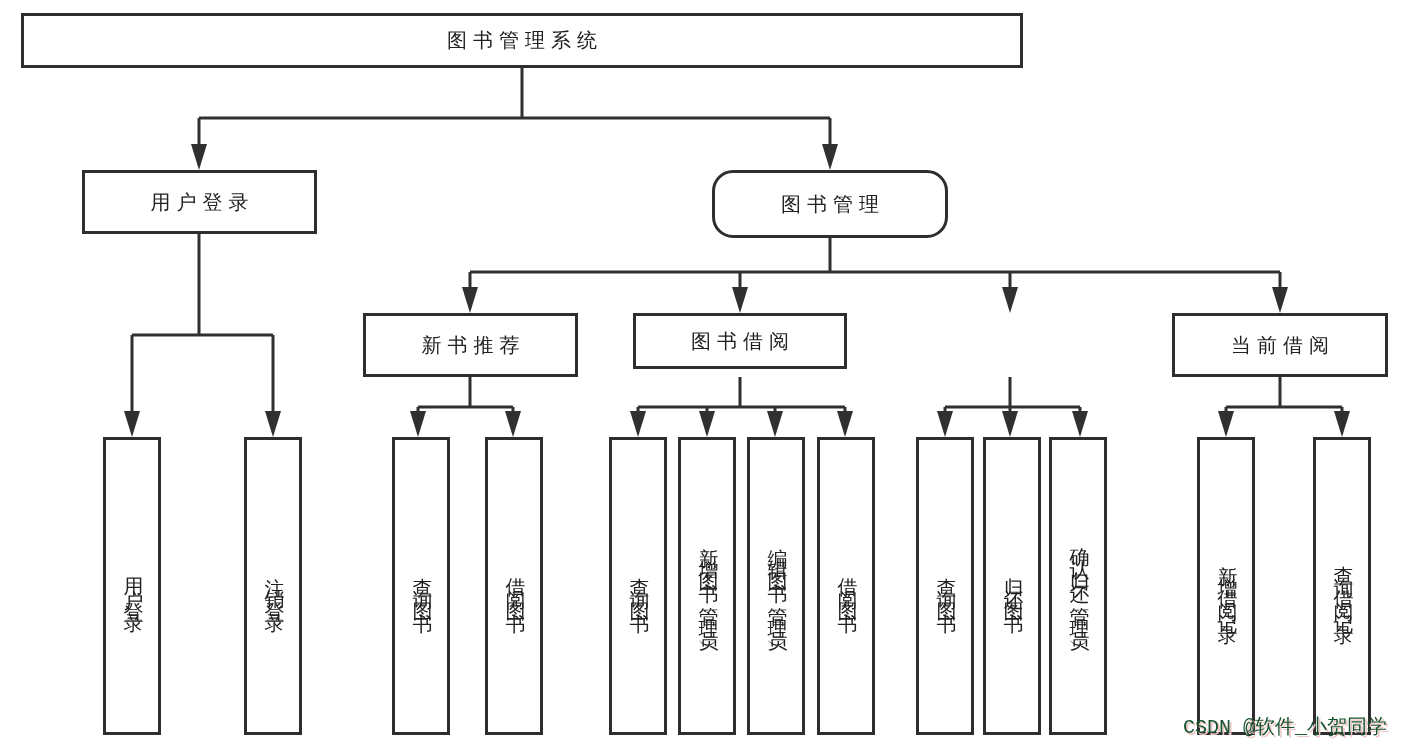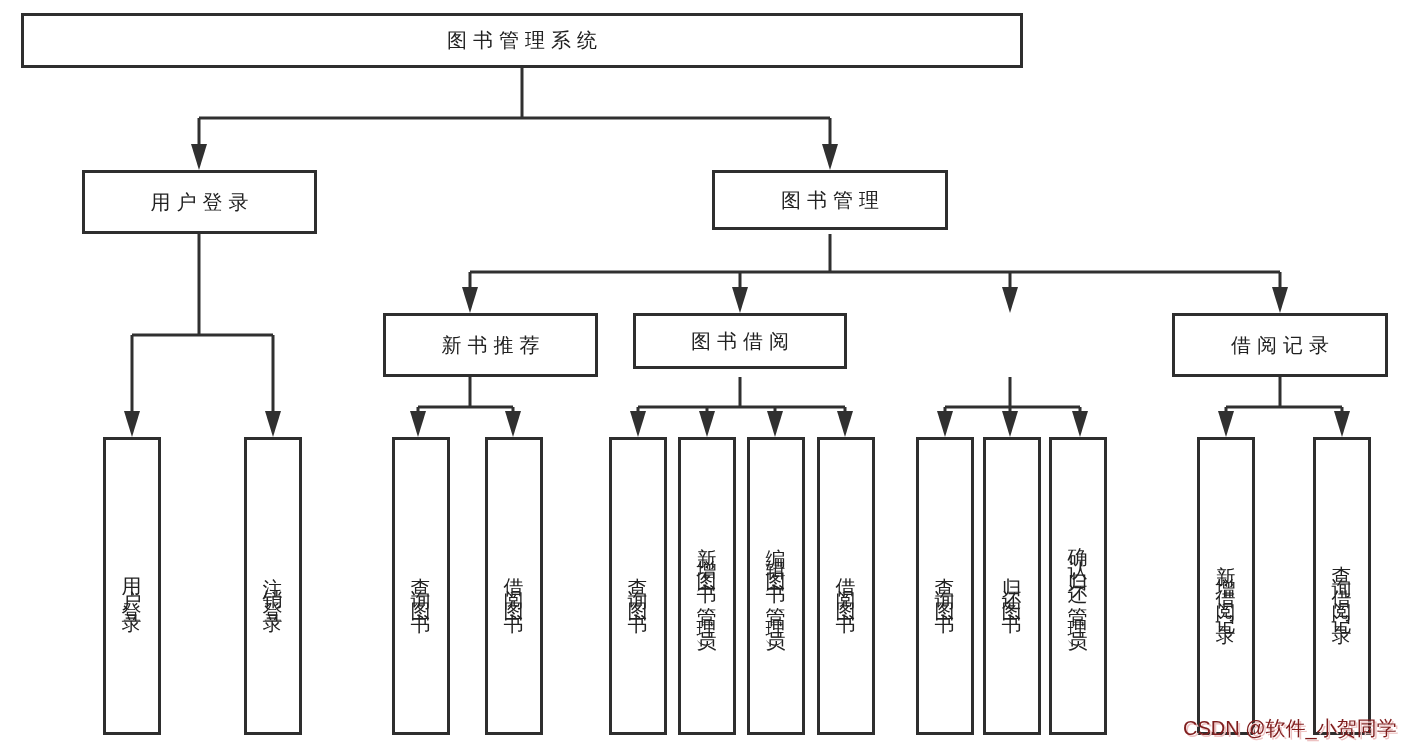--- a/index.html
+++ b/index.html
@@ -2,21 +2,21 @@
 <html><head>
 <meta charset="utf-8">
 <title>图书管理系统功能结构图</title>
 <style>
   html, body { margin: 0; padding: 0; background: #ffffff; }
   .canvas {
     position: relative;
     width: 1405px;
     height: 747px;
     background: #ffffff;
-    font-family: Liberation Sans, sans-serif;
+    font-family: Liberation Mono, monospace;
     color: #212121;
     overflow: hidden;
   }
   svg.wires { position: absolute; left: 0; top: 0; z-index: 1; }
   svg.wires path { stroke: #303030; stroke-width: 3; fill: none; }
   svg.wires polygon { fill: #303030; stroke: none; }
 
   .node {
     position: absolute;
     box-sizing: border-box;
@@ -40,22 +40,22 @@
     font-size: 20px;
     letter-spacing: 12px;
     line-height: 1;
     white-space: nowrap;
     color: #212121;
   }
 
   
   .n-root  { left: 21px;   top: 13px;  width: 1002px; height: 55px; }
   .n-l2-a  { left: 82px;   top: 170px; width: 235px;  height: 64px; }
-  .n-l2-b  { left: 712px;  top: 170px; width: 236px;  height: 60px; }
-  .n-l3-a  { left: 363px;  top: 313px; width: 215px;  height: 64px; margin-left: 20px; }
+  .n-l2-b  { left: 712px;  top: 170px; width: 236px;  height: 68px; border-radius: 21px; }
+  .n-l3-a  { left: 363px;  top: 313px; width: 215px;  height: 64px; }
   .n-l3-b  { left: 633px;  top: 313px; width: 214px;  height: 56px; }
   .n-l3-c  { left: 903px;  top: 313px; width: 214px;  height: 64px; }
   .n-l3-d  { left: 1172px; top: 313px; width: 216px;  height: 64px; }
   .leaf    { top: 437px; width: 58px; height: 298px; }
   .lf-1  { left: 103px; }
   .lf-2  { left: 244px; }
   .lf-3  { left: 392px; }
   .lf-4  { left: 485px; }
   .lf-5  { left: 609px; }
   .lf-6  { left: 678px; }
@@ -68,21 +68,21 @@
   .lf-13 { left: 1313px; }
 
   .watermark {
     position: absolute;
     left: 1183px;
     top: 715px;
     z-index: 3;
     font-size: 20px;
     line-height: 26px;
     white-space: nowrap;
-    color: #7f1d1d;
+    color: #14532d;
     text-shadow: 2px 2px 0 #eec3c3;
   }
 </style>
 </head>
 <body>
 
 <div class="canvas">
 
   <svg class="wires" width="1405" height="747" viewBox="0 0 1405 747">
 
@@ -131,21 +131,21 @@
     <span class="hlabel">图书管理</span>
   </div>
 
   <div class="node n-l3-a">
     <span class="hlabel">新书推荐</span>
   </div>
   <div class="node n-l3-b">
     <span class="hlabel">图书借阅</span>
   </div>
   <div class="node n-l3-d">
-    <span class="hlabel">借阅记录</span>
+    <span class="hlabel">当前借阅</span>
   </div>
 
   <div class="node leaf lf-1">
     <span class="vlabel">用户登录</span>
   </div>
   <div class="node leaf lf-2">
     <span class="vlabel">注销登录</span>
   </div>
   <div class="node leaf lf-3">
     <span class="vlabel">查询图书</span>

